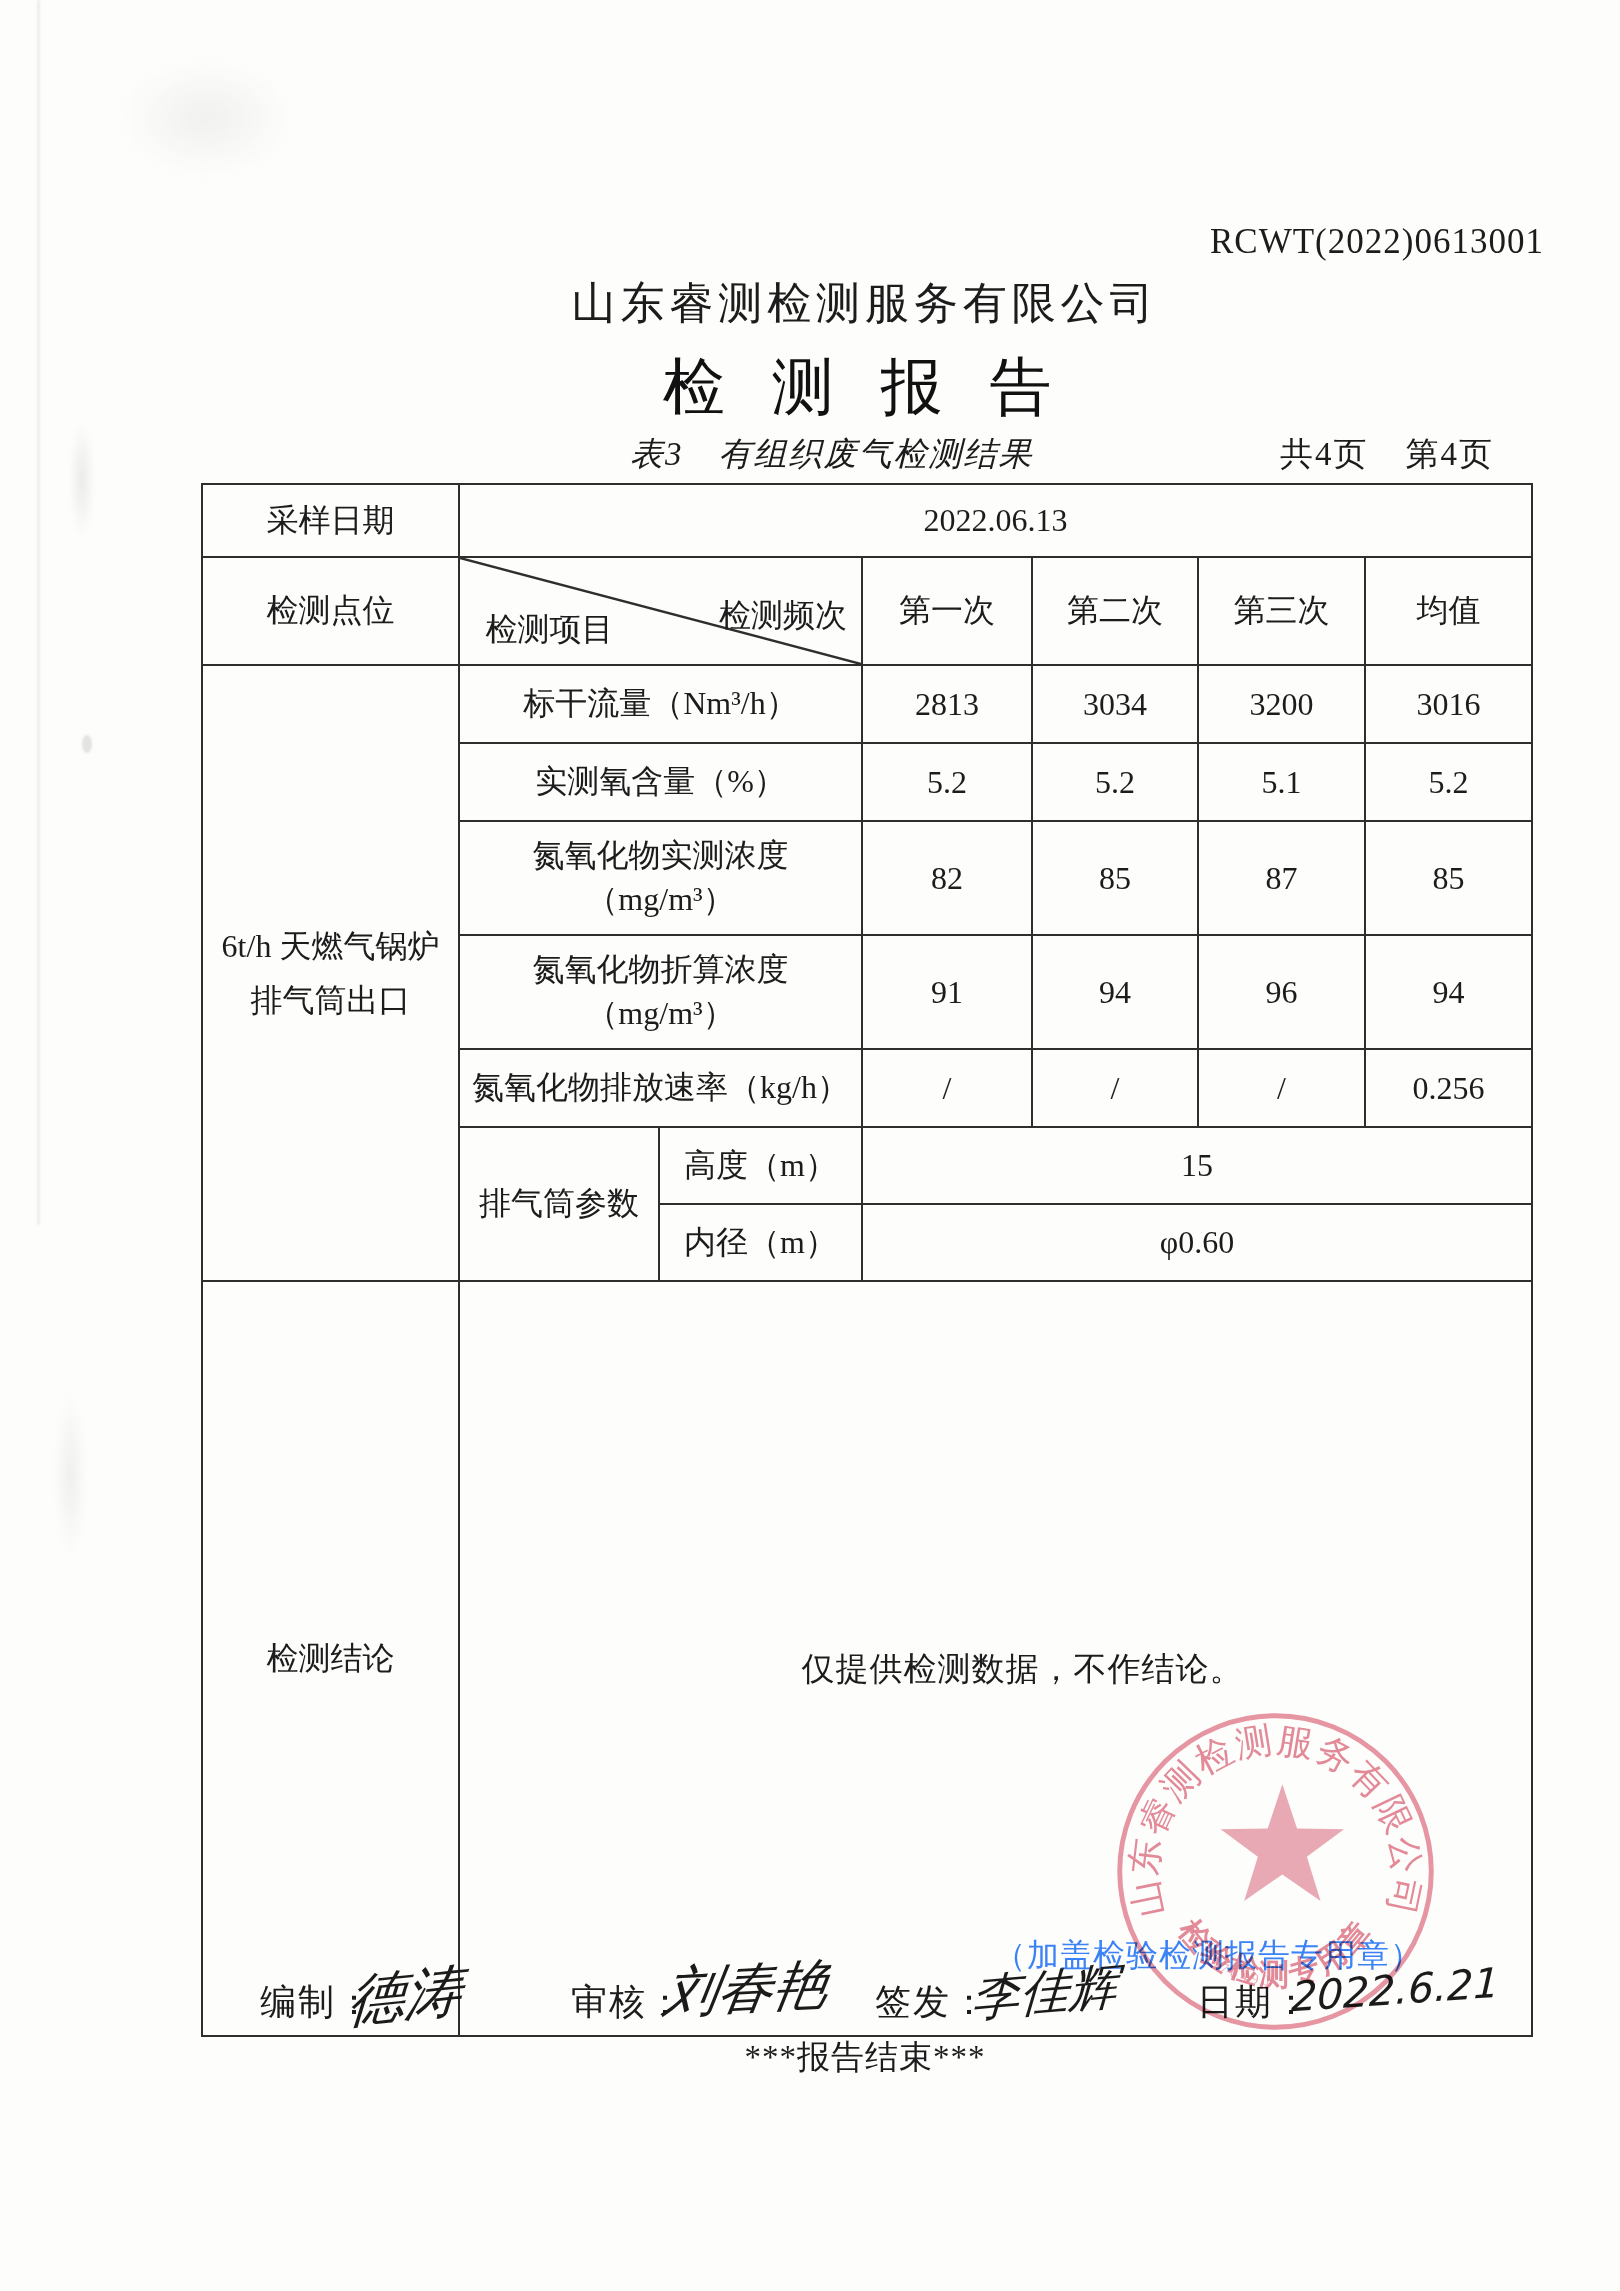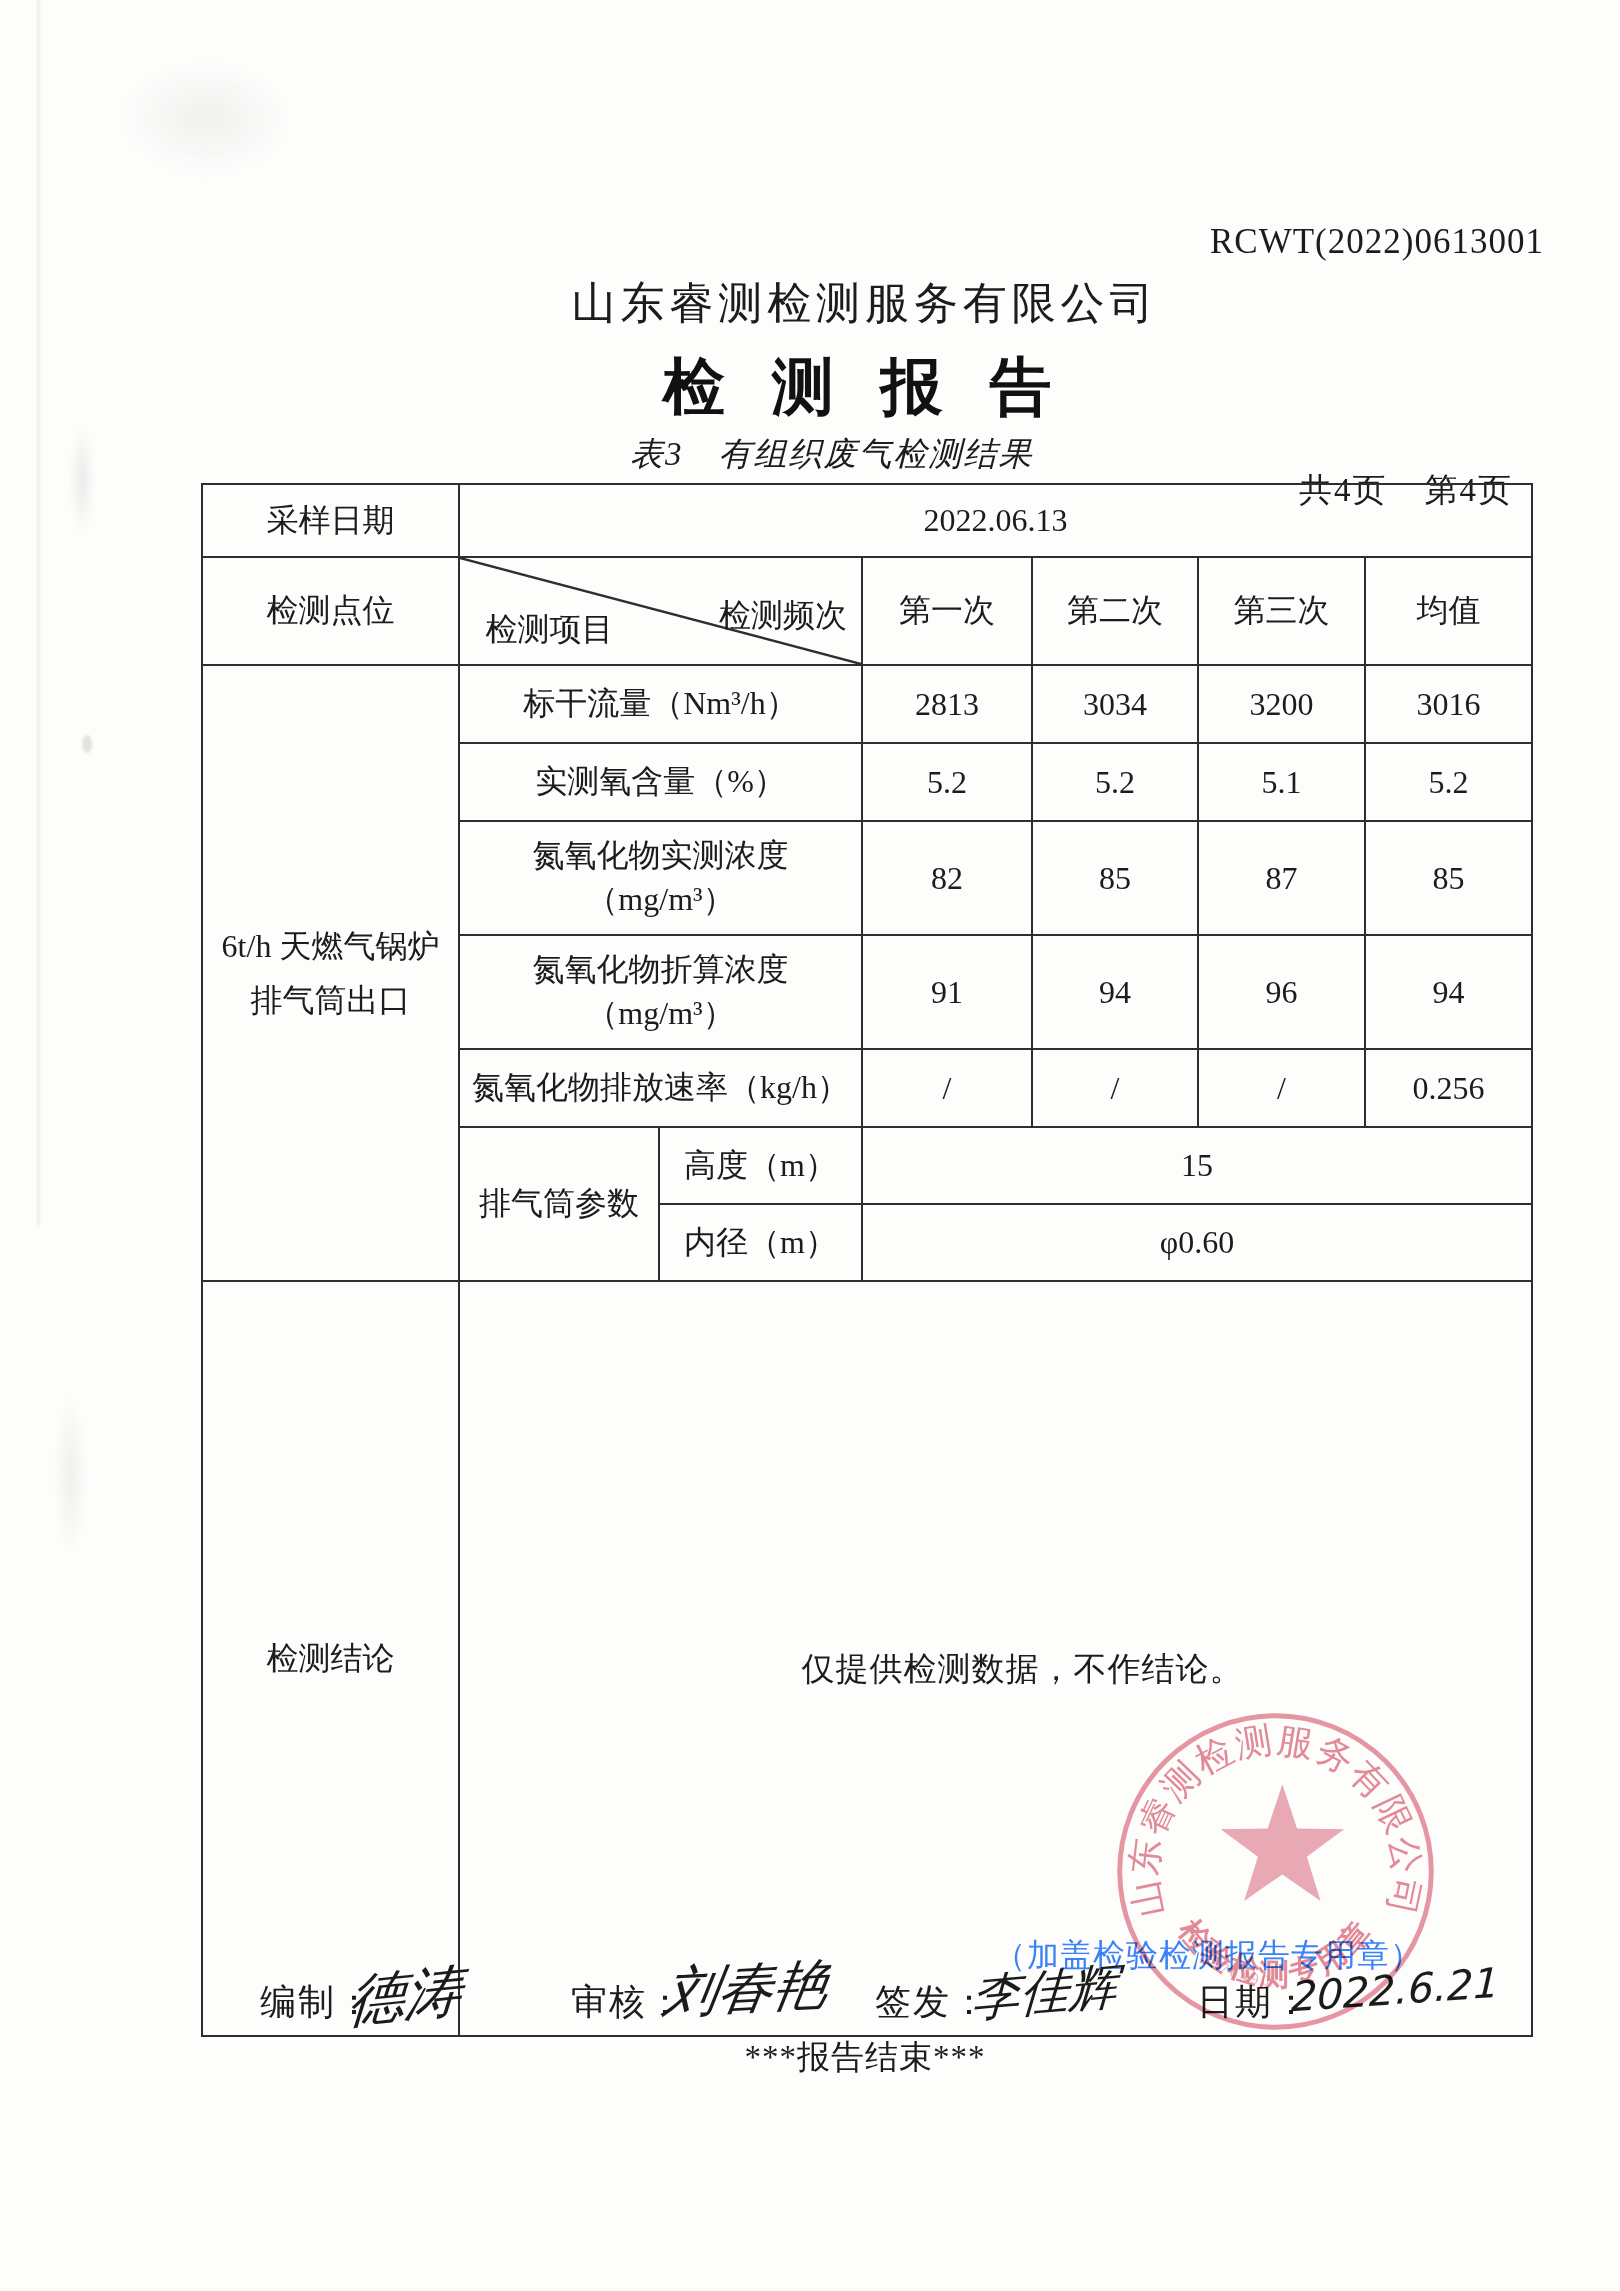--- a/index.html
+++ b/index.html
@@ -22,25 +22,25 @@
   .report-number{
     position:absolute;top:222px;left:1210px;width:255px;
     font-size:35px;letter-spacing:1px;text-align:left;white-space:nowrap;
   }
   .company-name{
     position:absolute;top:274px;left:201px;width:1328px;
     text-align:center;font-size:44px;letter-spacing:4.9px;
   }
   .report-title{
     position:absolute;top:345px;left:201px;width:1328px;
-    text-align:center;font-size:62px;font-weight:bold;letter-spacing:15.7px;color:#111;
+    text-align:center;font-size:62px;font-weight:normal;letter-spacing:15.7px;color:#111;
   }
   .caption-row{position:absolute;top:432px;left:201px;width:1328px;height:43px;font-size:33px;}
   .table-caption{position:absolute;left:429px;top:0;letter-spacing:2px;font-style:italic;}
-  .page-info{position:absolute;right:16px;top:0;letter-spacing:2px;margin-top:36px;}
+  .page-info{position:absolute;right:35px;top:0;letter-spacing:2px;}
   .page-info .gap{display:inline-block;width:37px;}
 
   table.report-table{
     position:absolute;left:201px;top:483px;width:1328px;
     border-collapse:collapse;table-layout:fixed;
   }
   table.report-table td{
     border:2px solid #2e2e2e;
     text-align:center;vertical-align:middle;
     font-size:32px;padding:12px;overflow:hidden;

